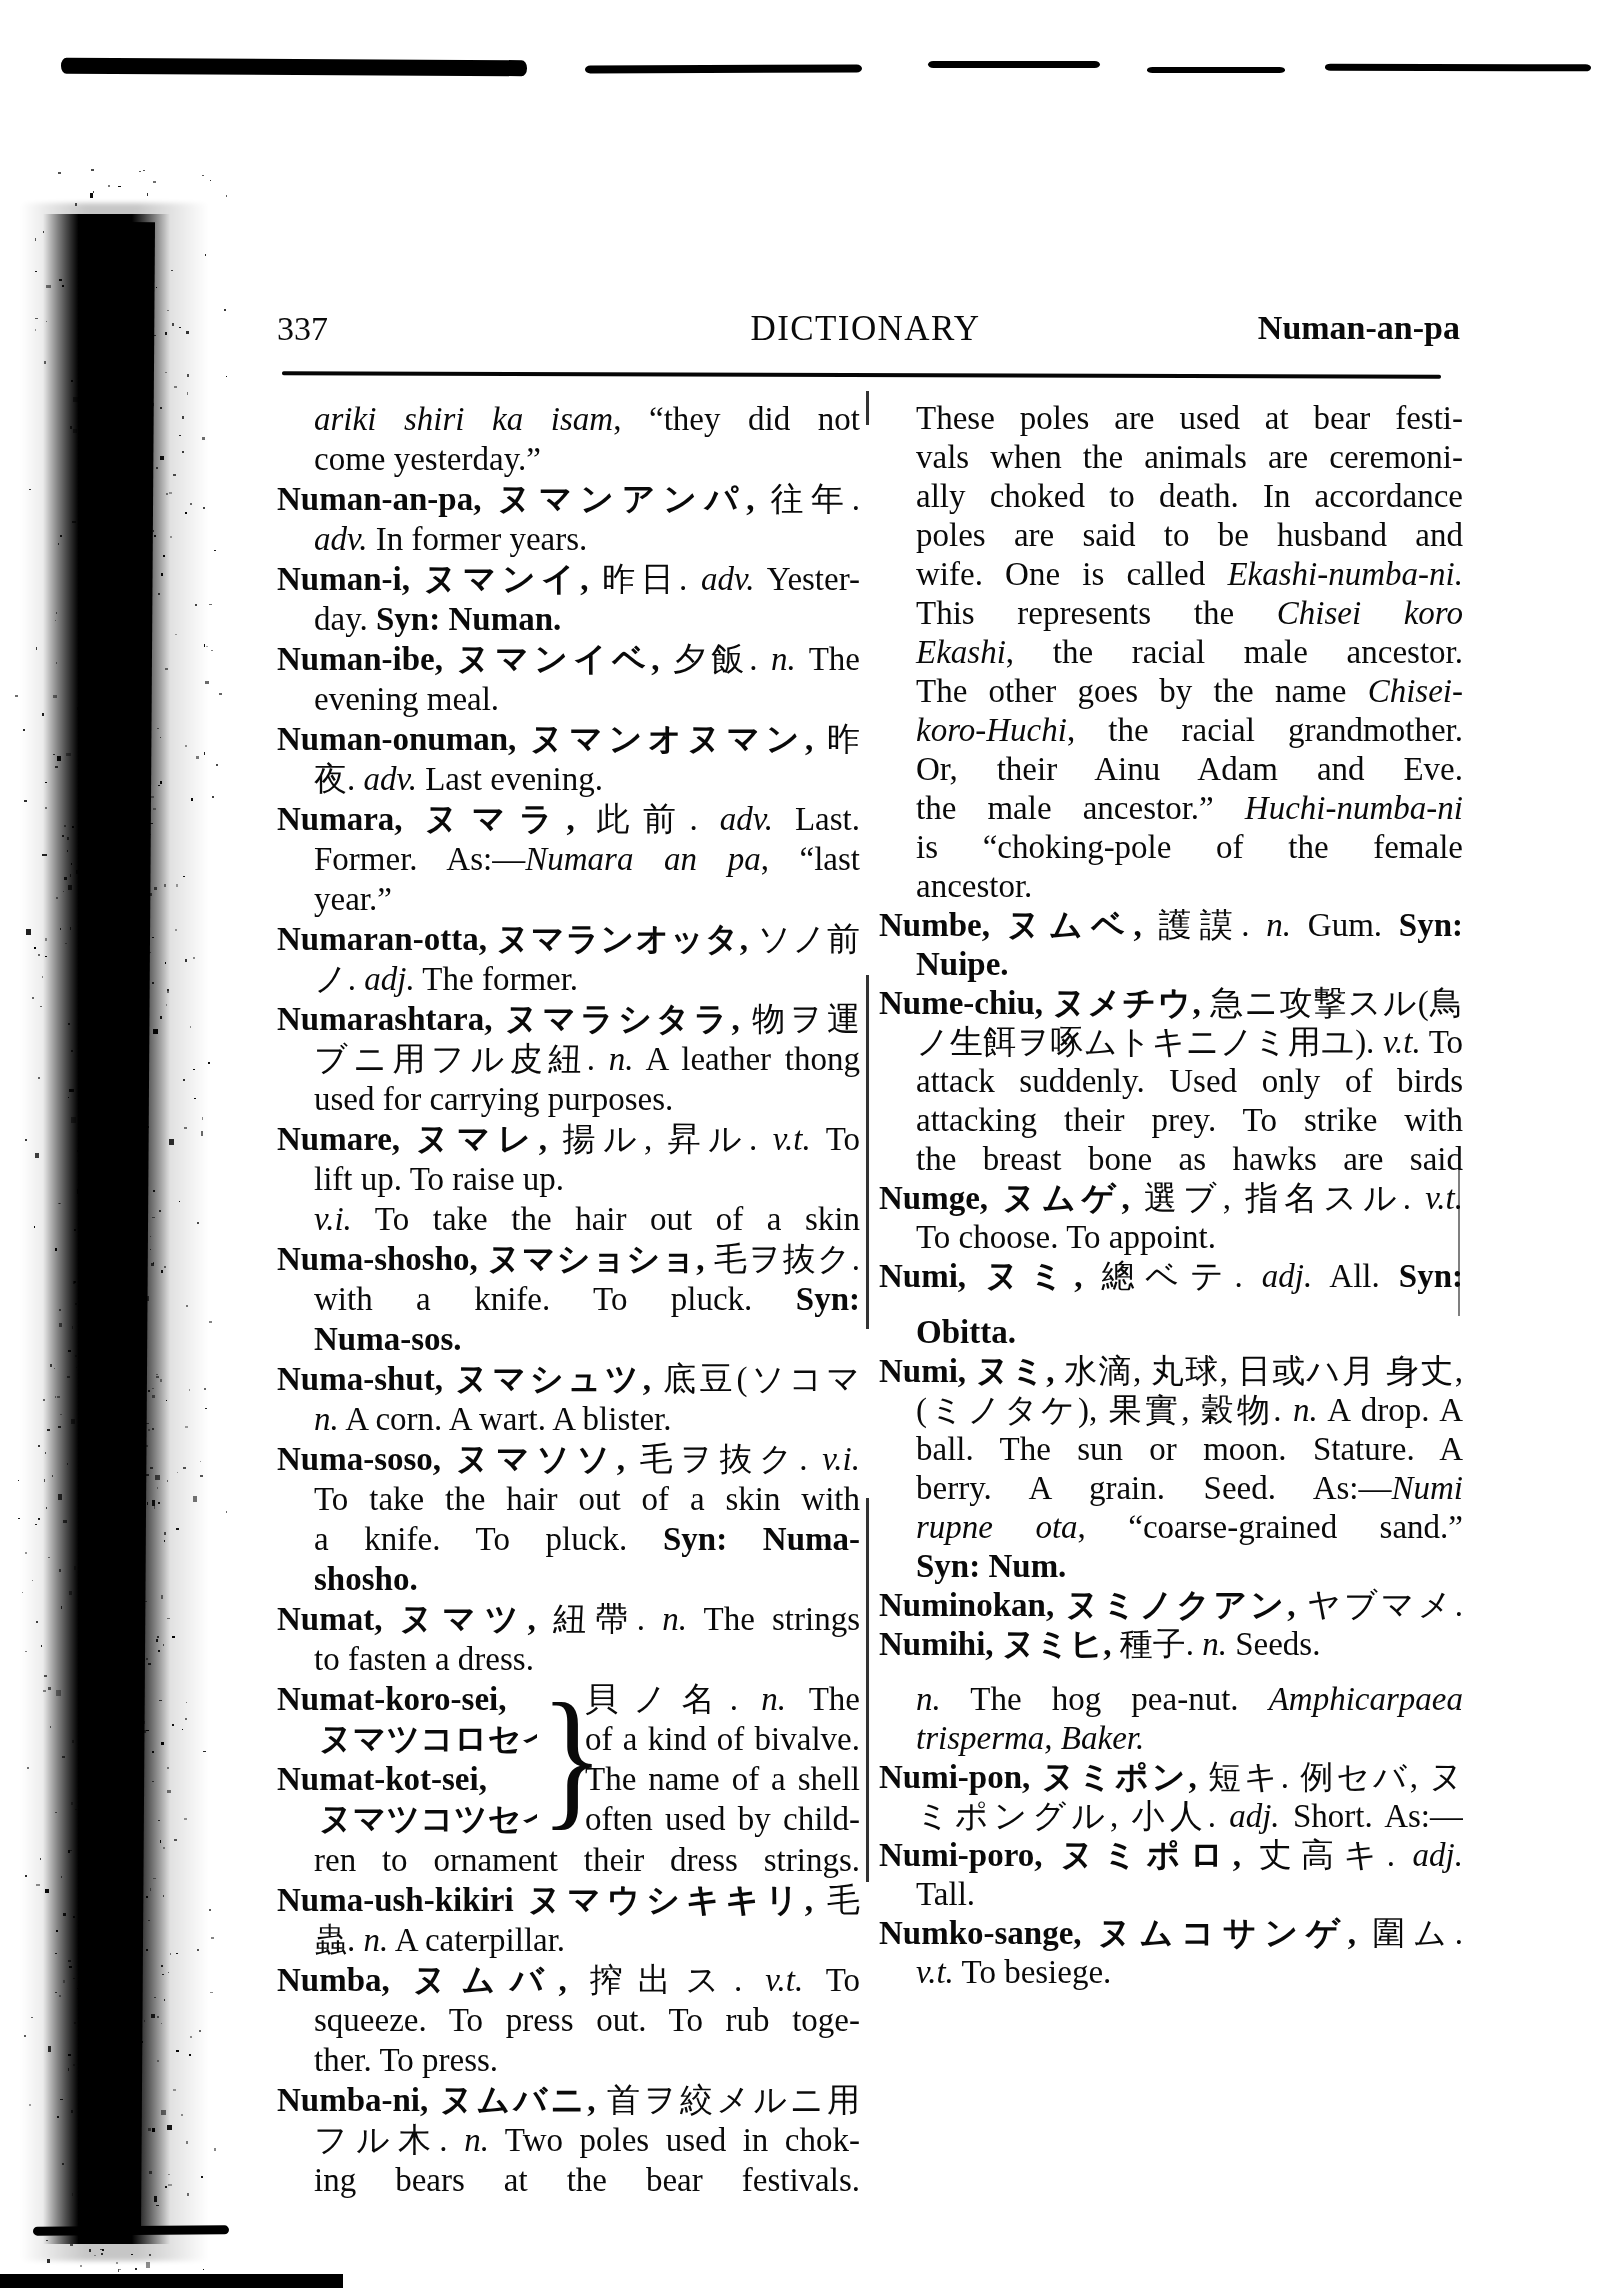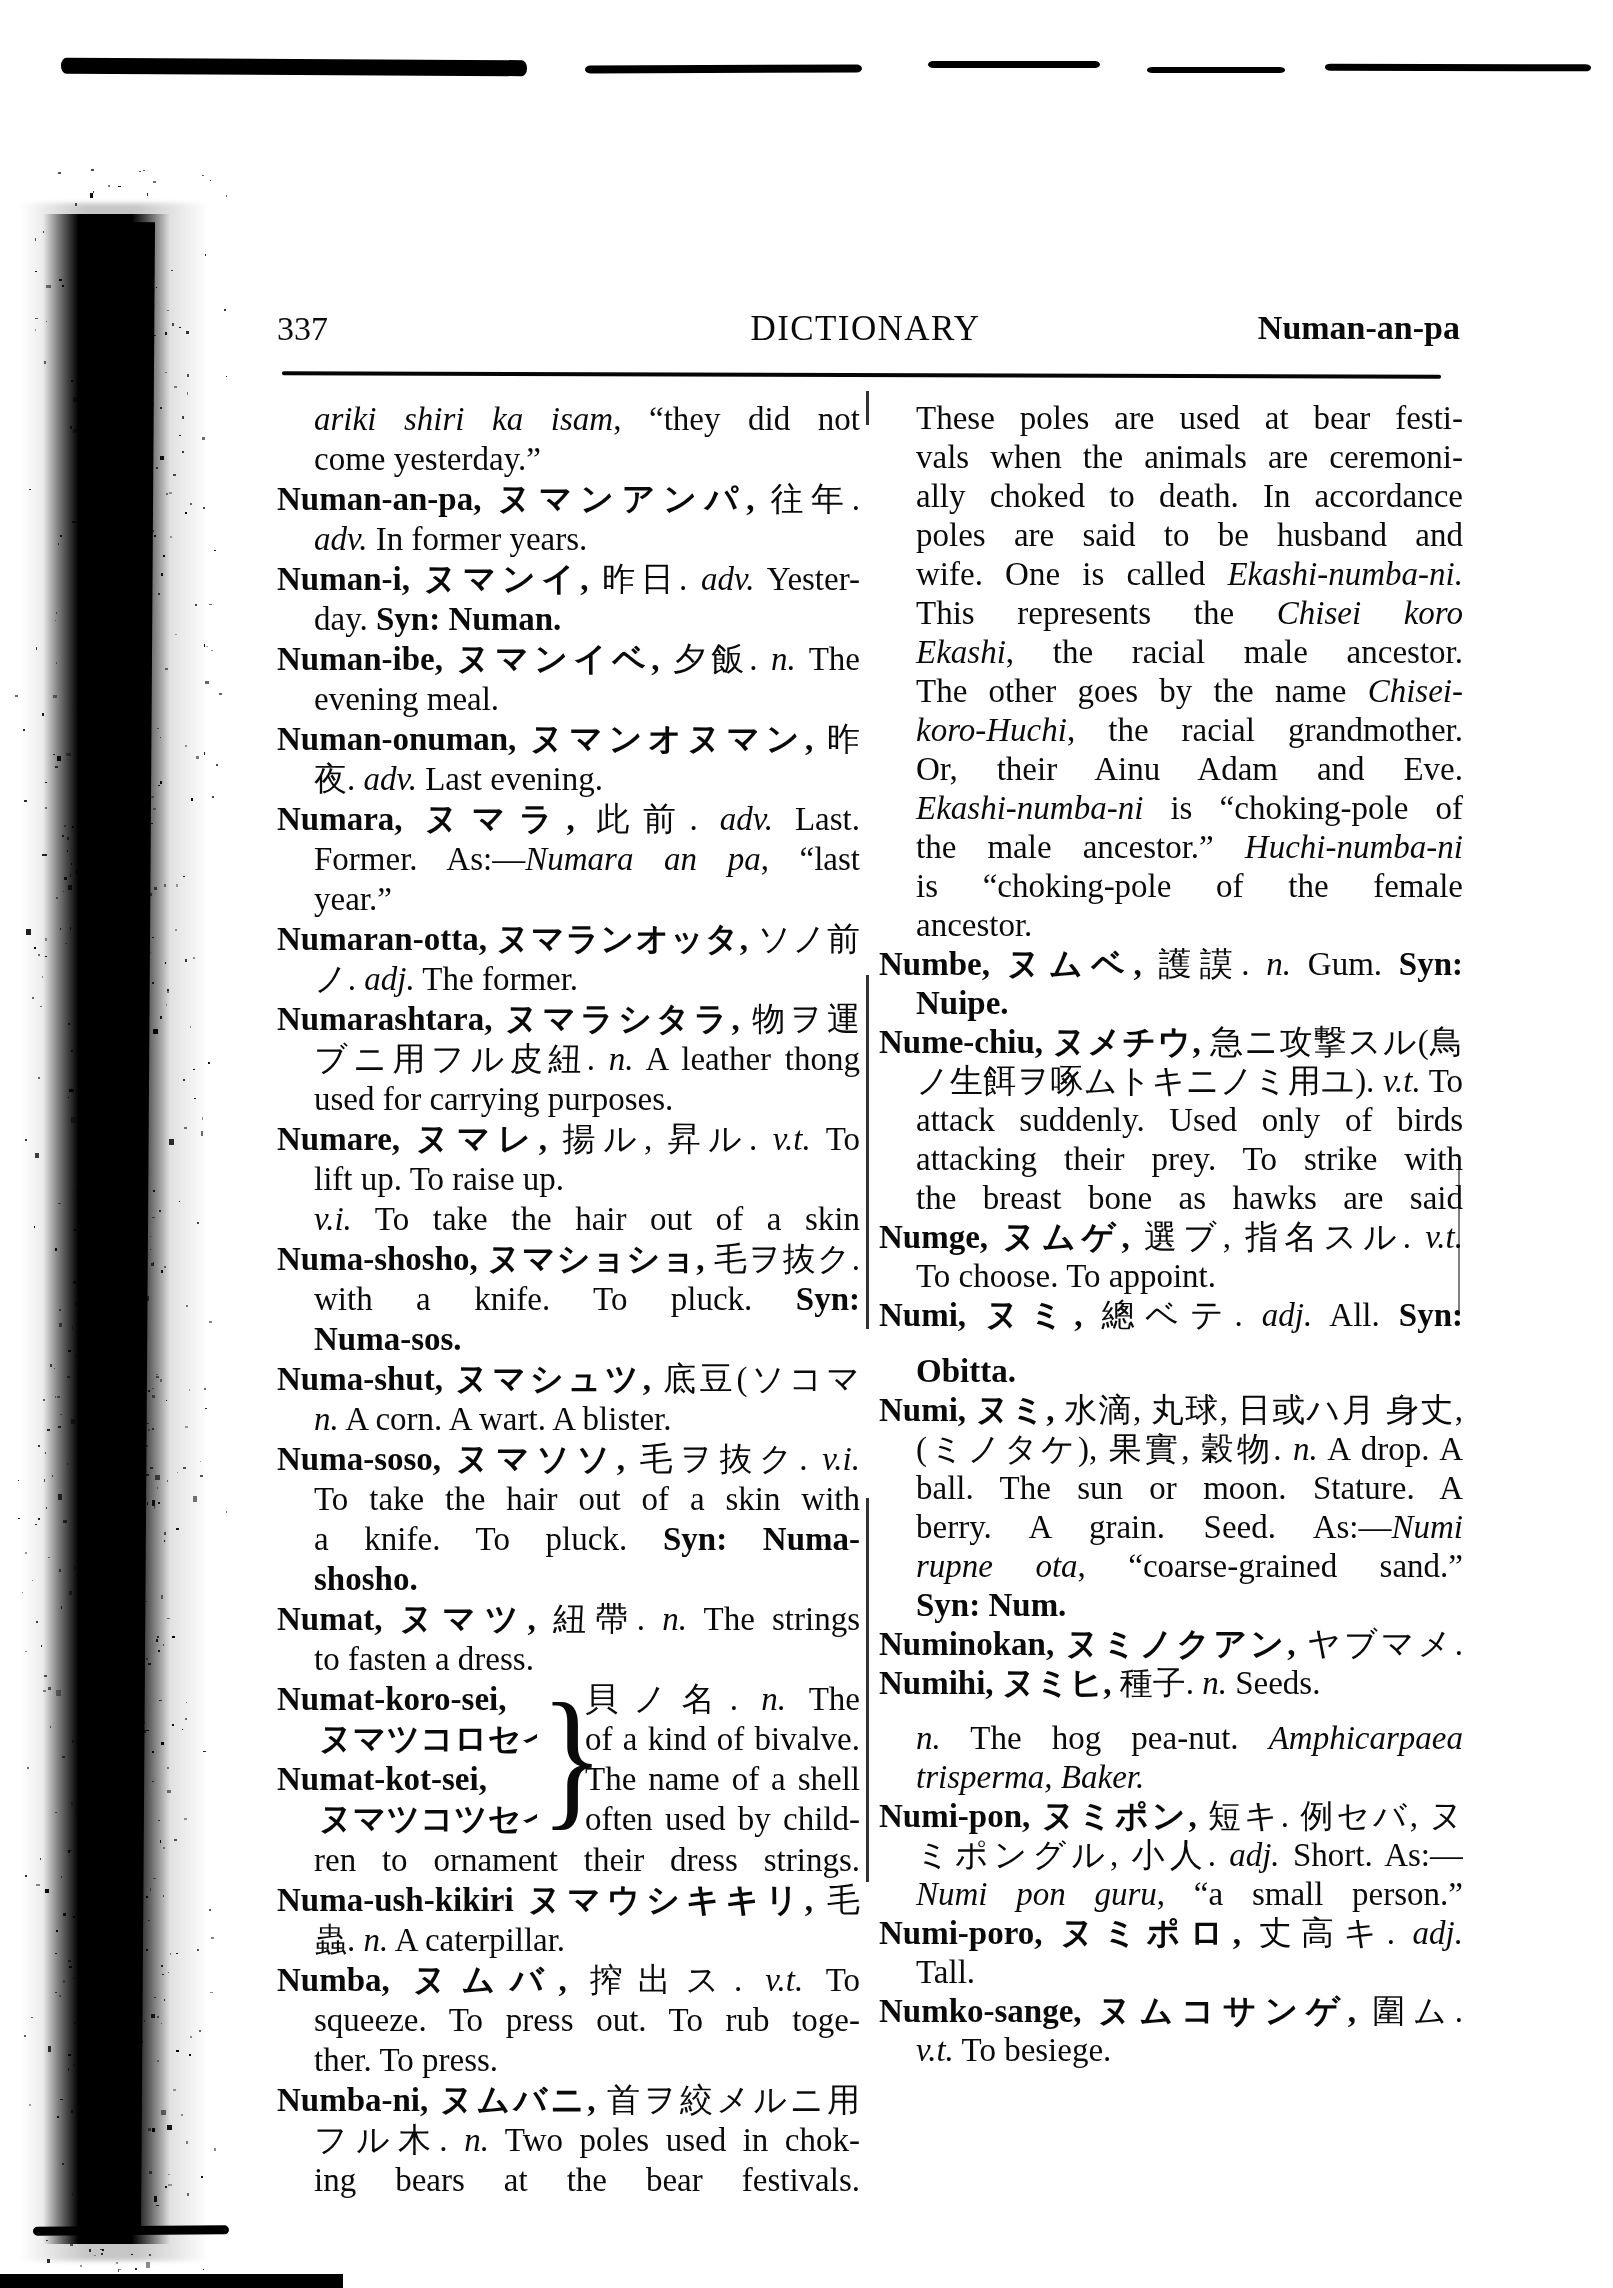--- a/index.html
+++ b/index.html
@@ -996,21 +996,20 @@
       <div class="line c just"><span class="r-p">These poles are used at bear festi-</span></div>
       <div class="line c just"><span class="r-p">vals when the animals are ceremoni-</span></div>
       <div class="line c just"><span class="r-p">ally choked to death.  In accordance</span></div>
       <div class="line c just"><span class="r-p">poles are said to be husband and</span></div>
       <div class="line c just"><span class="r-p">wife. One is called </span><span class="r-i">Ekashi-numba-ni.</span></div>
       <div class="line c just"><span class="r-p">This represents the </span><span class="r-i">Chisei koro</span></div>
       <div class="line c just"><span class="r-i">Ekashi</span><span class="r-p">, the racial male ancestor.</span></div>
       <div class="line c just"><span class="r-p">The other goes by the name </span><span class="r-i">Chisei-</span></div>
       <div class="line c just"><span class="r-i">koro-Huchi</span><span class="r-p">, the racial grandmother.</span></div>
       <div class="line c just"><span class="r-p">Or, their Ainu Adam and Eve.</span></div>
-      <div class="line c just"><span class="r-i">Ekashi-numba-ni</span><span class="r-p"> is “choking-pole of</span></div>
       <div class="line c just"><span class="r-p">the male ancestor.” </span><span class="r-i">Huchi-numba-ni</span></div>
       <div class="line c just"><span class="r-p">is “choking-pole of the female</span></div>
       <div class="line c"><span class="r-p">ancestor.</span></div>
       <div class="line h just"><span class="r-b">Numbe, </span><span class="r-kb">ヌムベ, </span><span class="r-k">護謨. </span><span class="r-i">n.</span><span class="r-p"> Gum. </span><span class="r-b">Syn:</span></div>
       <div class="line c"><span class="r-b">Nuipe.</span></div>
       <div class="line h just"><span class="r-b">Nume-chiu, </span><span class="r-kb">ヌメチウ, </span><span class="r-k">急ニ攻撃スル(鳥</span></div>
       <div class="line c just"><span class="r-k">ノ生餌ヲ啄ムトキニノミ用ユ). </span><span class="r-i">v.t.</span><span class="r-p"> To</span></div>
       <div class="line c just"><span class="r-p">attack suddenly.  Used only of birds</span></div>
       <div class="line c just"><span class="r-p">attacking their prey. To strike with</span></div>
       <div class="line c just"><span class="r-p">the breast bone as hawks are  said</span></div>
@@ -1023,21 +1022,20 @@
       <div class="line c just"><span class="r-p">ball.  The sun or moon.  Stature.  A</span></div>
       <div class="line c just"><span class="r-p">berry.  A grain.  Seed.  As:—</span><span class="r-i">Numi</span></div>
       <div class="line c just"><span class="r-i">rupne ota</span><span class="r-p">, “coarse-grained sand.”</span></div>
       <div class="line c"><span class="r-b">Syn: Num.</span></div>
       <div class="line h just"><span class="r-b">Numinokan, </span><span class="r-kb">ヌミノクアン, </span><span class="r-k">ヤブマメ.</span></div>
       <div class="line h"><span class="r-b">Numihi, </span><span class="r-kb">ヌミヒ, </span><span class="r-k">種子. </span><span class="r-i">n.</span><span class="r-p"> Seeds.</span></div>
       <div class="line c just gap"><span class="r-i">n.</span><span class="r-p"> The hog pea-nut. </span><span class="r-i">Amphicarpaea</span></div>
       <div class="line c"><span class="r-i">trisperma, Baker.</span></div>
       <div class="line h just"><span class="r-b">Numi-pon, </span><span class="r-kb">ヌミポン, </span><span class="r-k">短キ. 例セバ, ヌ</span></div>
       <div class="line c just"><span class="r-k">ミポングル, 小人. </span><span class="r-i">adj.</span><span class="r-p"> Short.  As:—</span></div>
-      <div class="line c just"><span class="r-i">Numi pon guru</span><span class="r-p">, “a small person.”</span></div>
       <div class="line h just"><span class="r-b">Numi-poro, </span><span class="r-kb">ヌミポロ, </span><span class="r-k">丈高キ. </span><span class="r-i">adj.</span></div>
       <div class="line c"><span class="r-p">Tall.</span></div>
       <div class="line h just"><span class="r-b">Numko-sange, </span><span class="r-kb">ヌムコサンゲ, </span><span class="r-k">圍ム.</span></div>
       <div class="line c"><span class="r-i">v.t.</span><span class="r-p"> To besiege.</span></div>
     </div>
 
 </div>
 
 
 </body></html>

